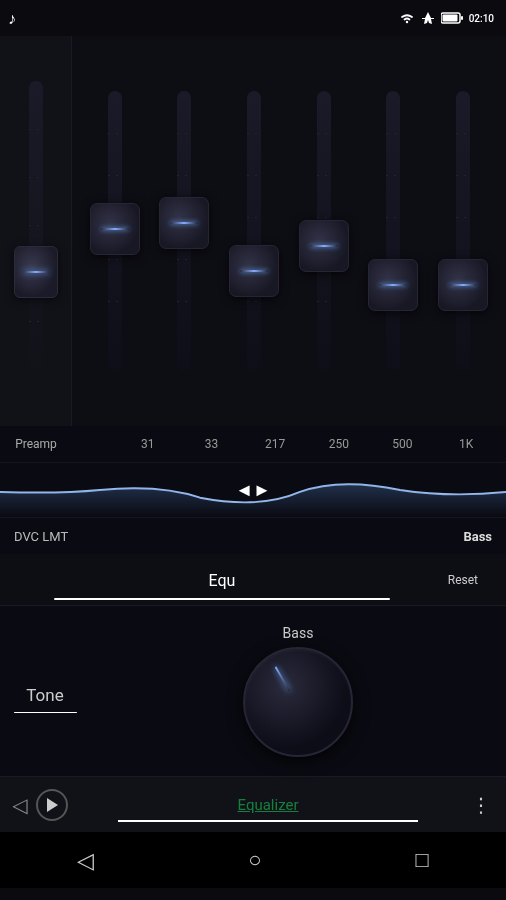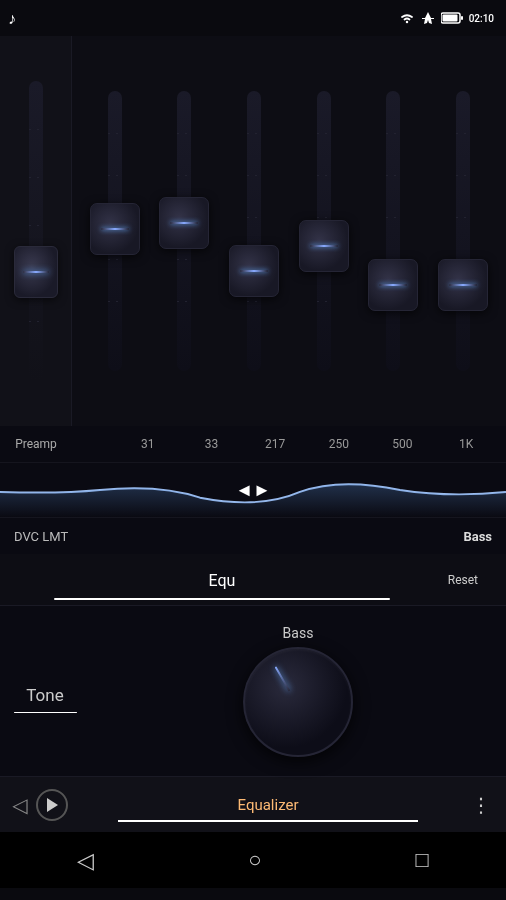--- a/index.html
+++ b/index.html
@@ -355,21 +355,22 @@
     .bottom-tab {
       flex: 1;
       text-align: center;
       font-size: 15px;
       color: #999;
       cursor: pointer;
       padding: 8px 0;
       position: relative;
     }
     .bottom-tab.active {
-      color: #fdba74;
+      color: #15803d;
+      text-decoration: underline;
     }
     .bottom-tab.active::after {
       content: '';
       position: absolute;
       bottom: 0; left: 10%; right: 10%;
       height: 2px;
       background: #fff;
     }
     .bottom-nav-more {
       width: 50px;

